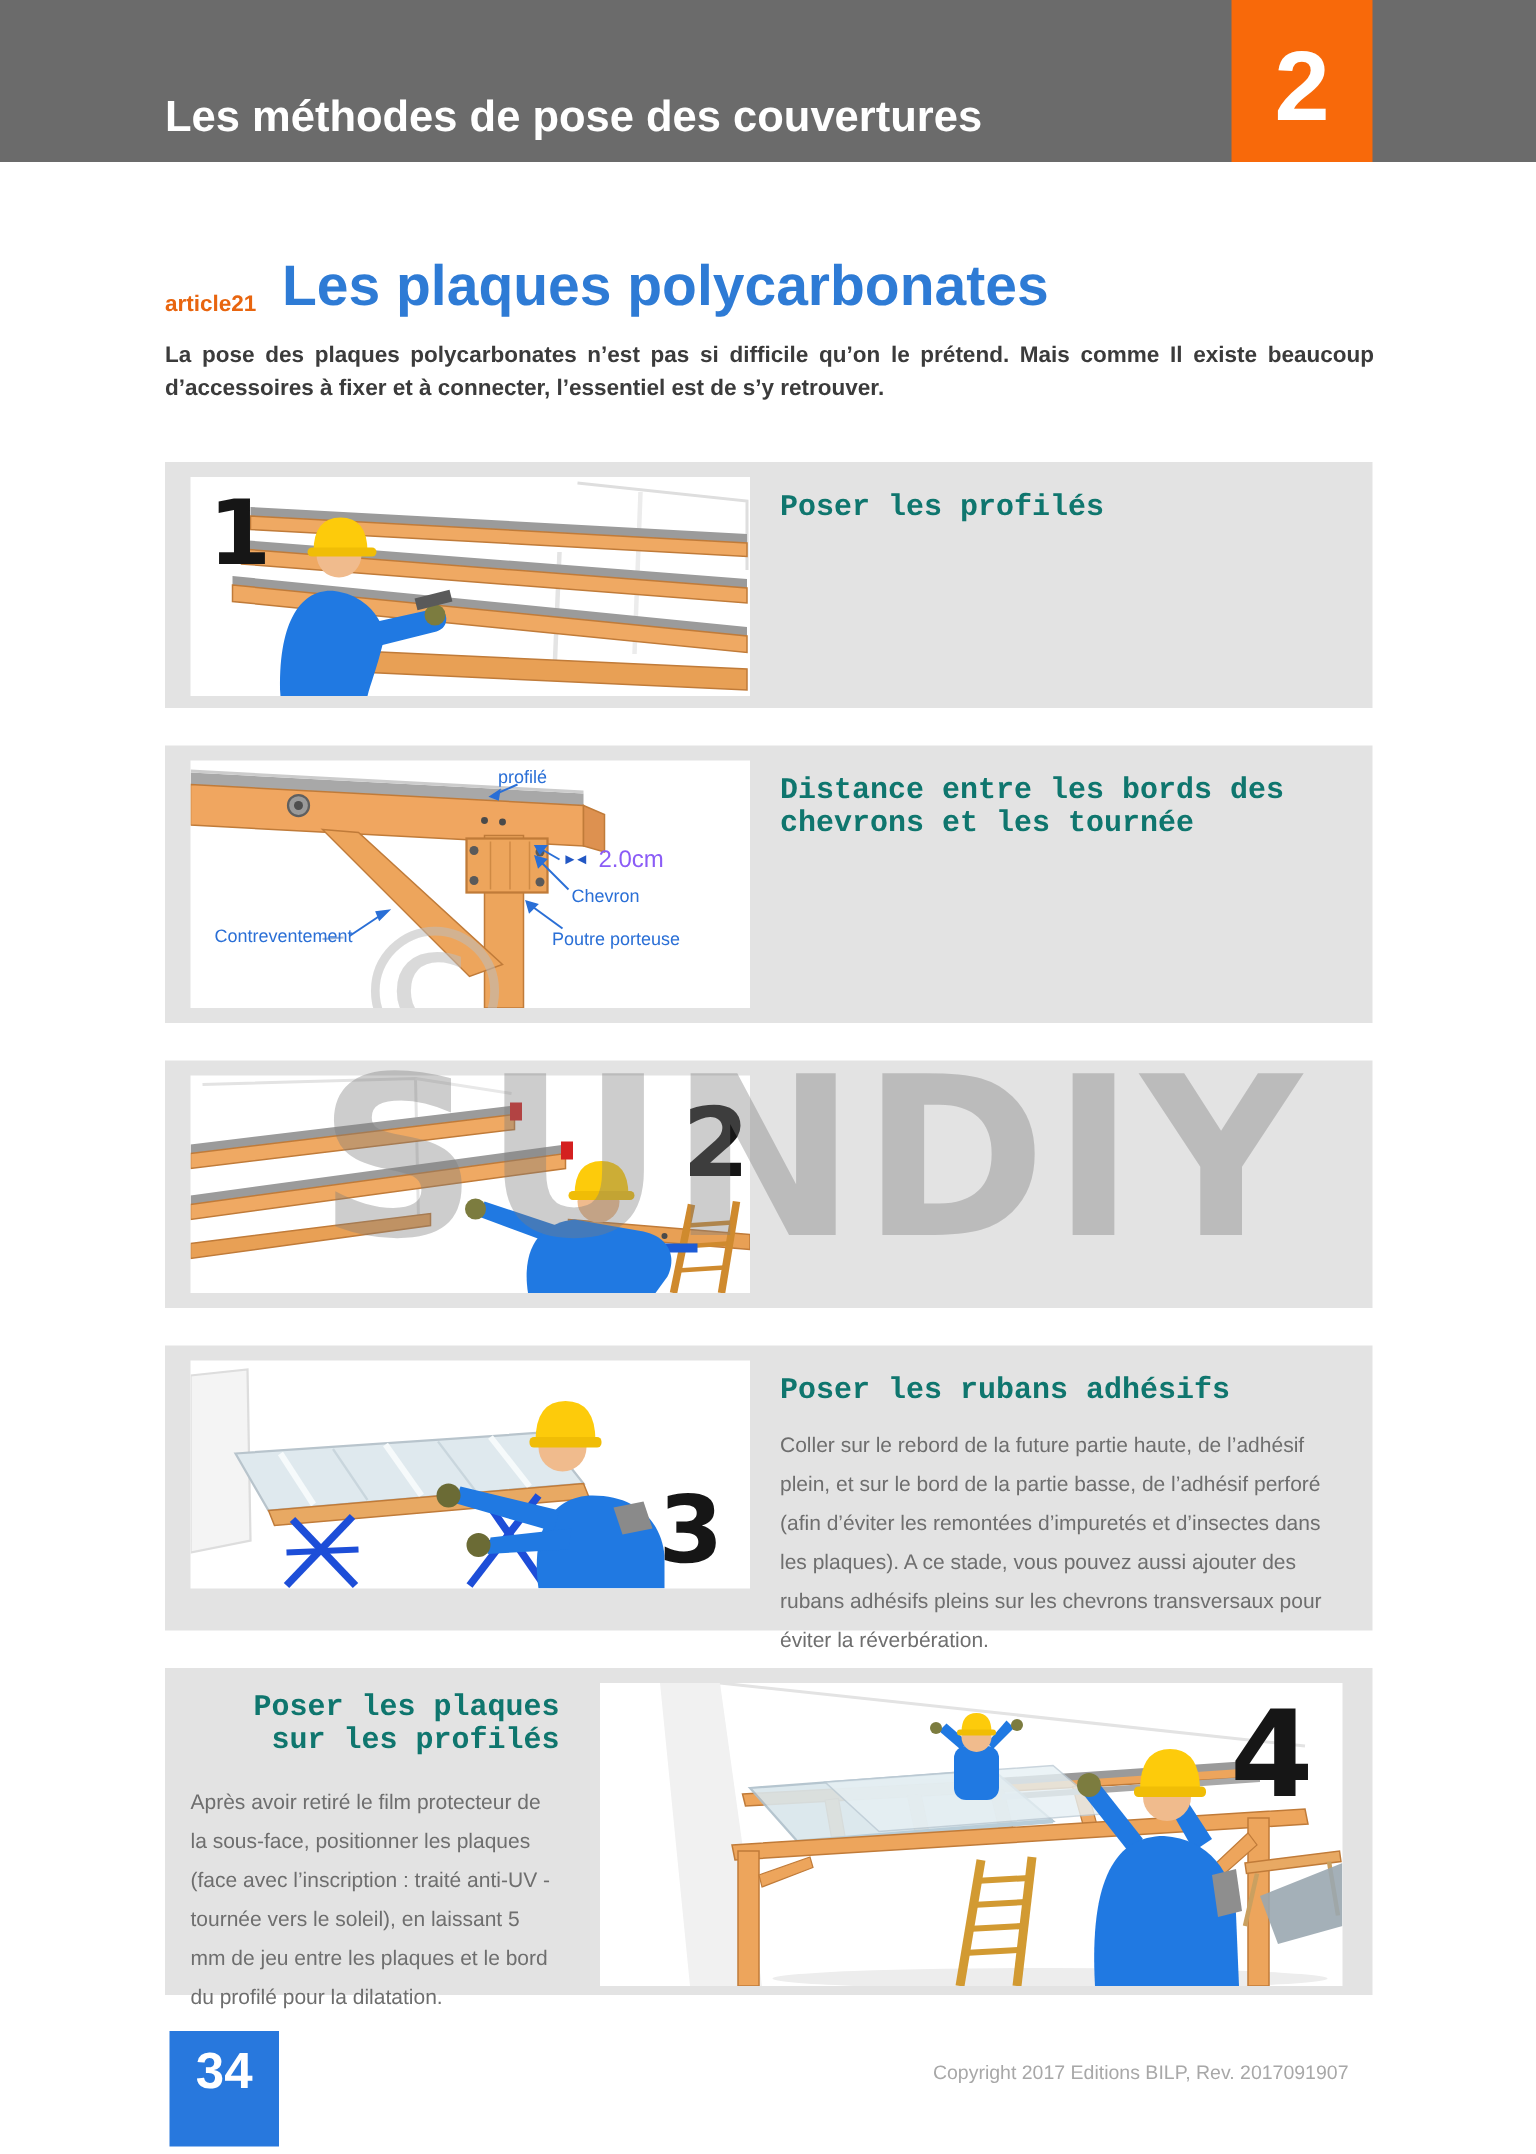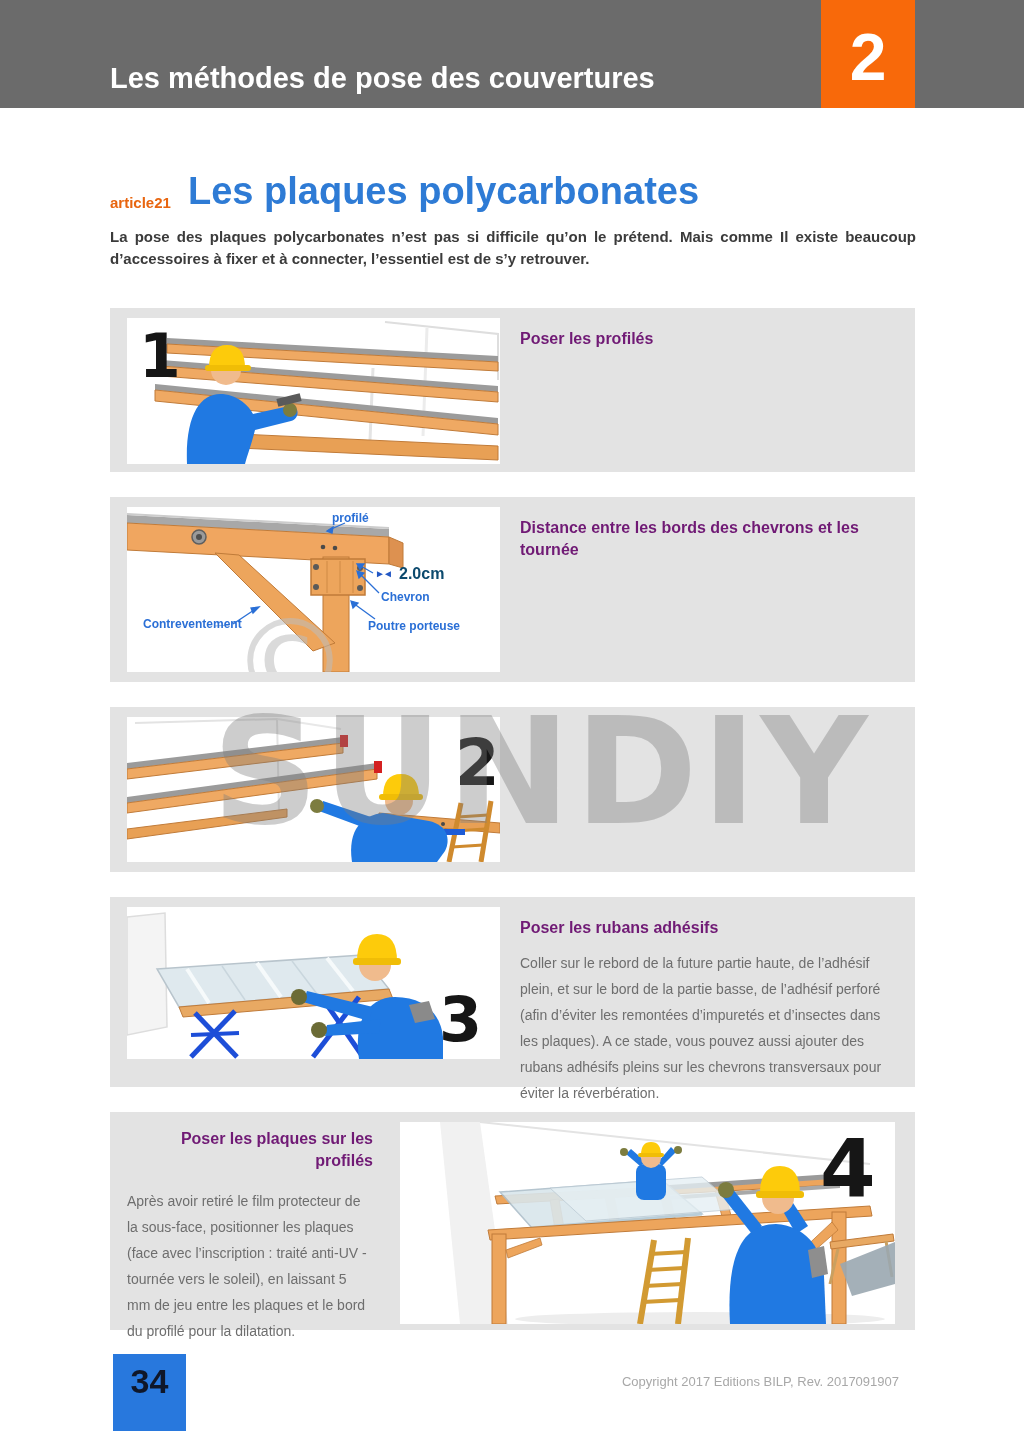--- a/index.html
+++ b/index.html
@@ -21,50 +21,50 @@
   .p1{top:308px;height:164px;}
   .p2{top:497px;height:185px;}
   .p3{top:707px;height:165px;}
   .p4{top:897px;height:190px;}
   .p5{top:1112px;height:218px;}
   .pimg{position:absolute;left:17px;top:10px;width:373px;background:#ffffff;overflow:hidden;}
   .pimg svg{display:block;}
   .i1{height:146px;} .i2{height:165px;} .i3{height:145px;} .i4{height:152px;}
   .i5{left:290px;top:10px;width:495px;height:202px;}
   .ptext{position:absolute;left:410px;top:20px;width:378px;}
-  .pheading{margin:0;font-size:16px;font-weight:700;color:#701a75;line-height:22px;}
+  .pheading{margin:0;font-size:20px;font-weight:700;color:#0f766e;line-height:22px;font-family:Liberation Mono, monospace;}
   .pbody{margin:11px 0 0 0;font-size:14px;color:#6e6e6e;line-height:26px;}
   .p5text{position:absolute;left:17px;top:16px;width:246px;}
   .p5text .pheading{text-align:right;}
   .p5text .pbody{margin-top:16px;text-align:left;}
   
   .step-num{position:absolute;font-weight:700;color:#161616;line-height:1;
             font-family:"DejaVu Sans",sans-serif;}
   .sn1{left:12px;top:8px;font-size:60px;}
   .sn2{left:328px;top:14px;font-size:64px;}
   .sn3{left:312px;top:82px;font-size:62px;}
   .sn4{left:420px;top:8px;font-size:80px;}
   
-  .dlabel{position:absolute;font-size:12px;font-weight:700;color:#2a6fd6;white-space:nowrap;}
+  .dlabel{position:absolute;font-size:12px;font-weight:400;color:#2a6fd6;white-space:nowrap;}
   .dl-profile{left:205px;top:4px;}
-  .dl-dim{left:272px;top:58px;font-size:16px;color:#0c4a6e;}
+  .dl-dim{left:272px;top:58px;font-size:16px;color:#8b5cf6;}
   .dl-dim-icon{position:absolute;left:248px;top:61px;font-size:10px;color:#2257c4;letter-spacing:-2px;}
   .dl-chevron{left:254px;top:83px;}
   .dl-bracing{left:16px;top:110px;}
   .dl-beam{left:241px;top:112px;}
   
   .watermark{position:absolute;left:212px;top:698px;font-size:148px;font-weight:800;
              font-family:"DejaVu Sans",sans-serif;color:#7d7d7d;opacity:0.38;letter-spacing:4px;
              line-height:1;z-index:6;pointer-events:none;text-align:right;}
   .wm-copy{position:absolute;left:238px;top:582px;font-size:118px;font-family:"DejaVu Sans",sans-serif;
            color:#bdbdbd;opacity:0.55;line-height:1;z-index:6;pointer-events:none;}
   
   .page-num-box{position:absolute;left:113px;top:1354px;width:73px;height:77px;background:#2878dd;
                 display:flex;justify-content:center;}
-  .page-num{font-size:34px;font-weight:700;color:#0f172a;margin-top:8px;}
+  .page-num{font-size:34px;font-weight:700;color:#ffffff;margin-top:8px;}
   .copyright{position:absolute;right:125px;top:1374px;font-size:13px;color:#a8a8a8;}
 </style>
 </head>
 <body>
 
 <div class="page">
 
   <div class="header">
     <div class="header-title">Les méthodes de pose des couvertures</div>
     <div class="chapter-box">

